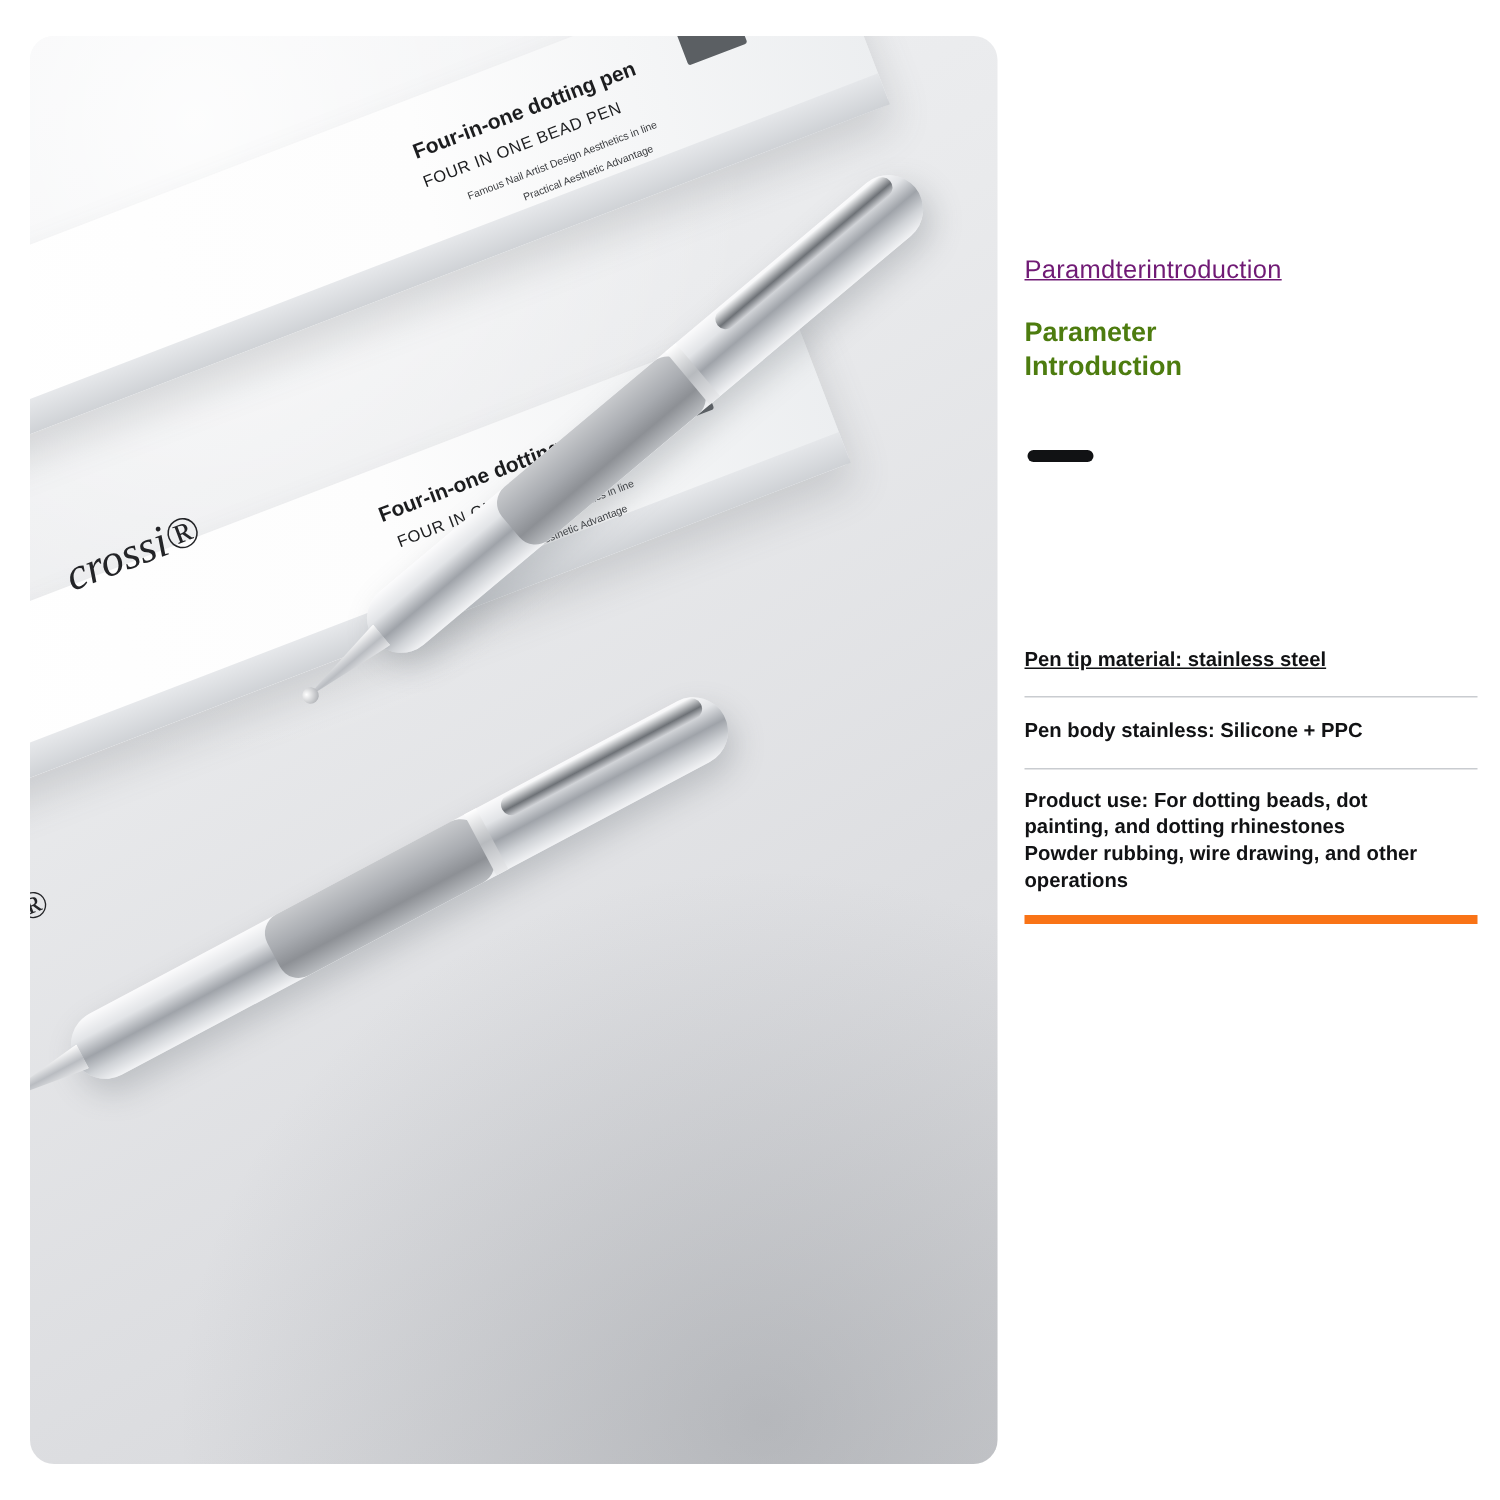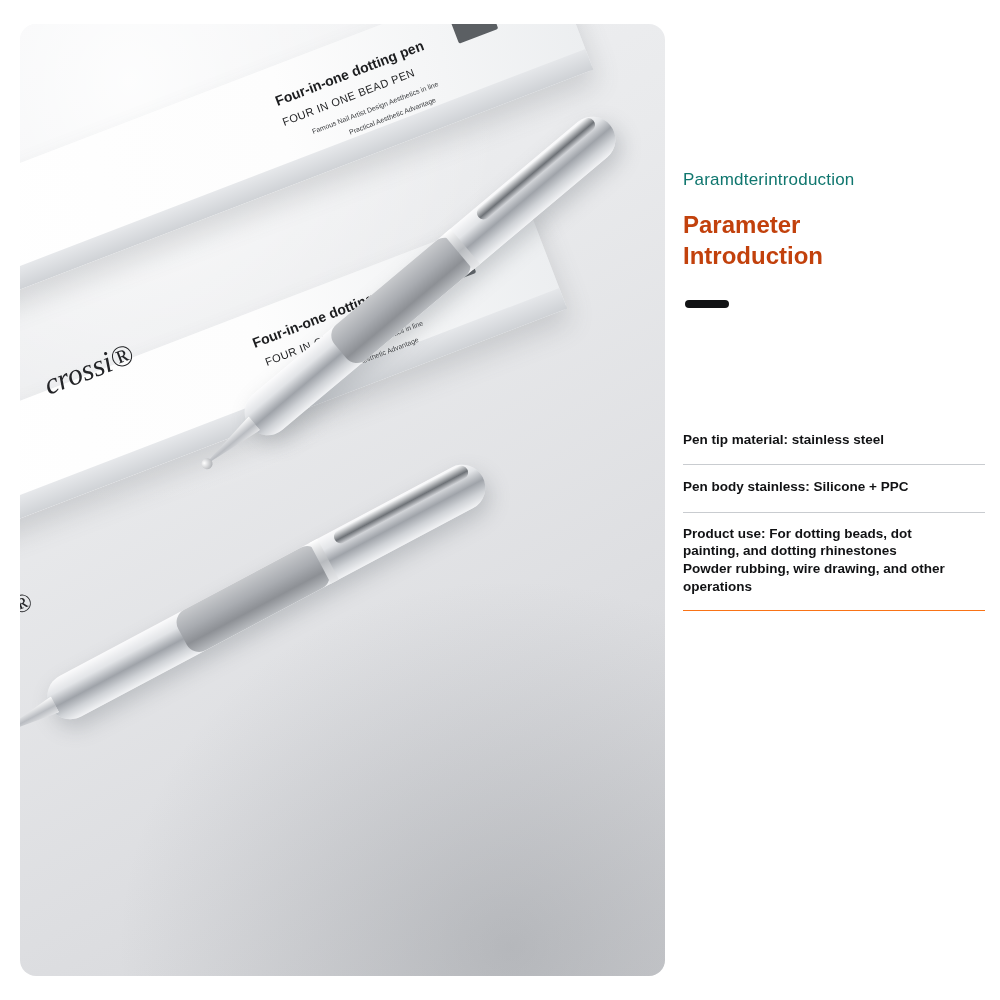--- a/index.html
+++ b/index.html
@@ -208,30 +208,31 @@
     left: 683px;
     top: 0;
     width: 300px;
     height: 1000px;
   }
   .eyebrow {
     position: absolute;
     left: 0;
     top: 170px;
     font-size: 17px;
-    color: #0f766e;
+    color: #701a75;
     letter-spacing: 0.2px;
+    text-decoration: underline;
   }
   .headline {
     position: absolute;
     left: 0;
     top: 210px;
-    font-size: 24px;
+    font-size: 18px;
     font-weight: bold;
-    color: #c2410c;
+    color: #4d7c0f;
     line-height: 1.28;
     white-space: pre-line;
   }
   .rule-dash {
     position: absolute;
     left: 2px;
     top: 300px;
     width: 44px;
     height: 8px;
     border-radius: 4px;
@@ -245,23 +246,23 @@
   }
   .spec {
     border-bottom: 1px solid #c9ccd0;
     padding: 12px 0 14px 0;
     font-size: 13.5px;
     font-weight: bold;
     color: #111214;
     line-height: 1.5;
     white-space: pre-line;
   }
-  .spec.first { border-top: none; }
+  .spec.first { border-top: none; text-decoration: underline; }
   .spec.tight { line-height: 1.32; }
-  .spec.last { border-bottom: 1px solid #f97316; }
+  .spec.last { border-bottom: 6px solid #f97316; }
 </style>
 </head>
 <body>
 
 <div class="page">
 
   <div class="photo">
     <div class="soft-light"></div>
     <div class="soft-shadow"></div>
 

